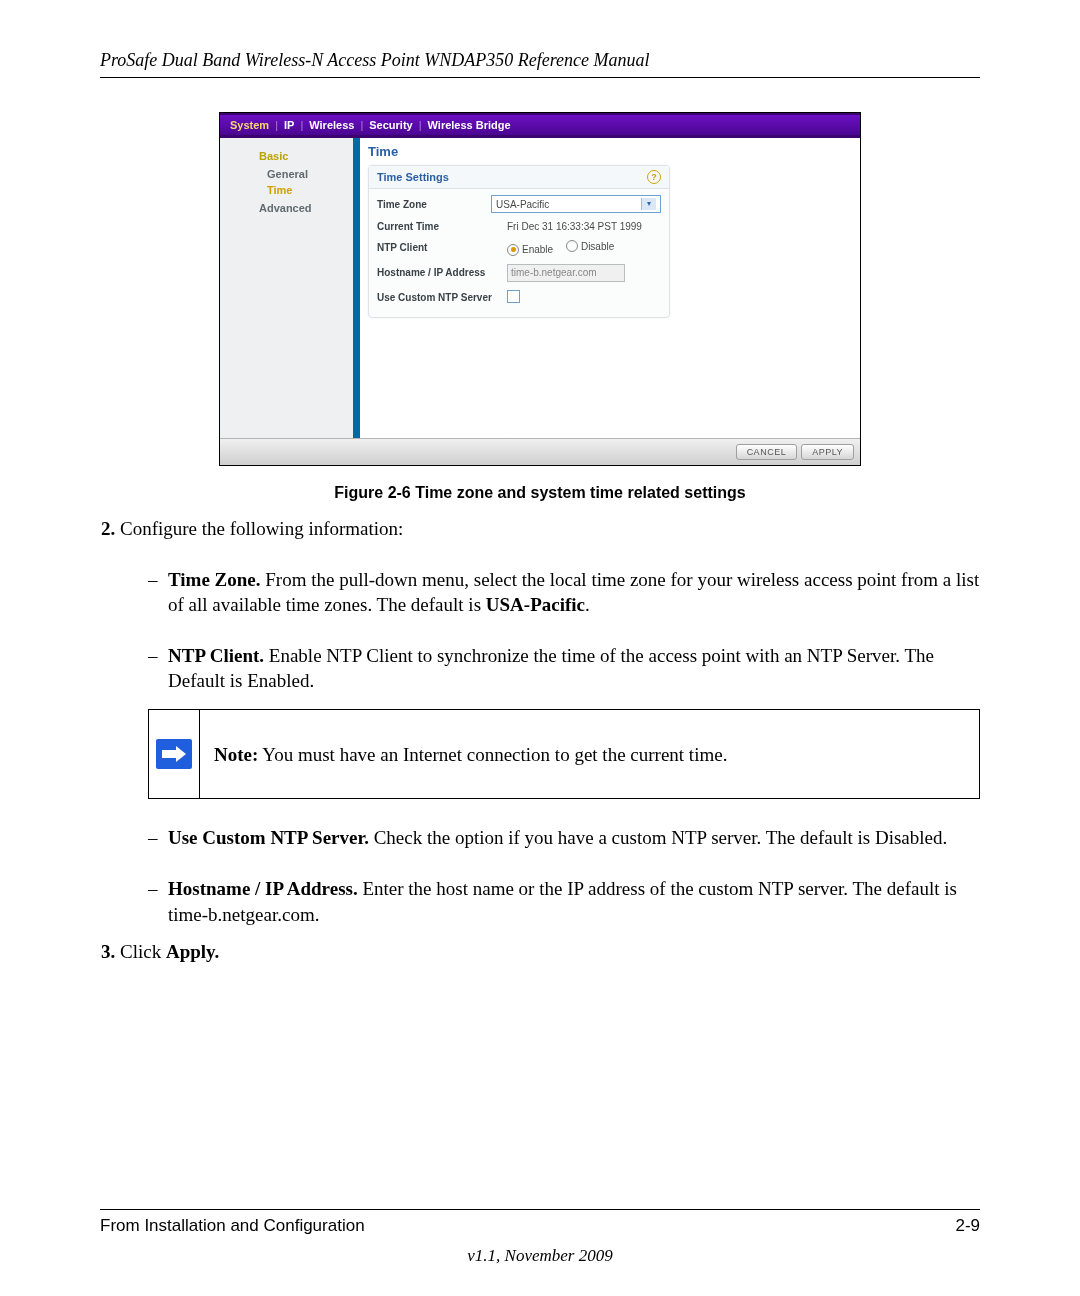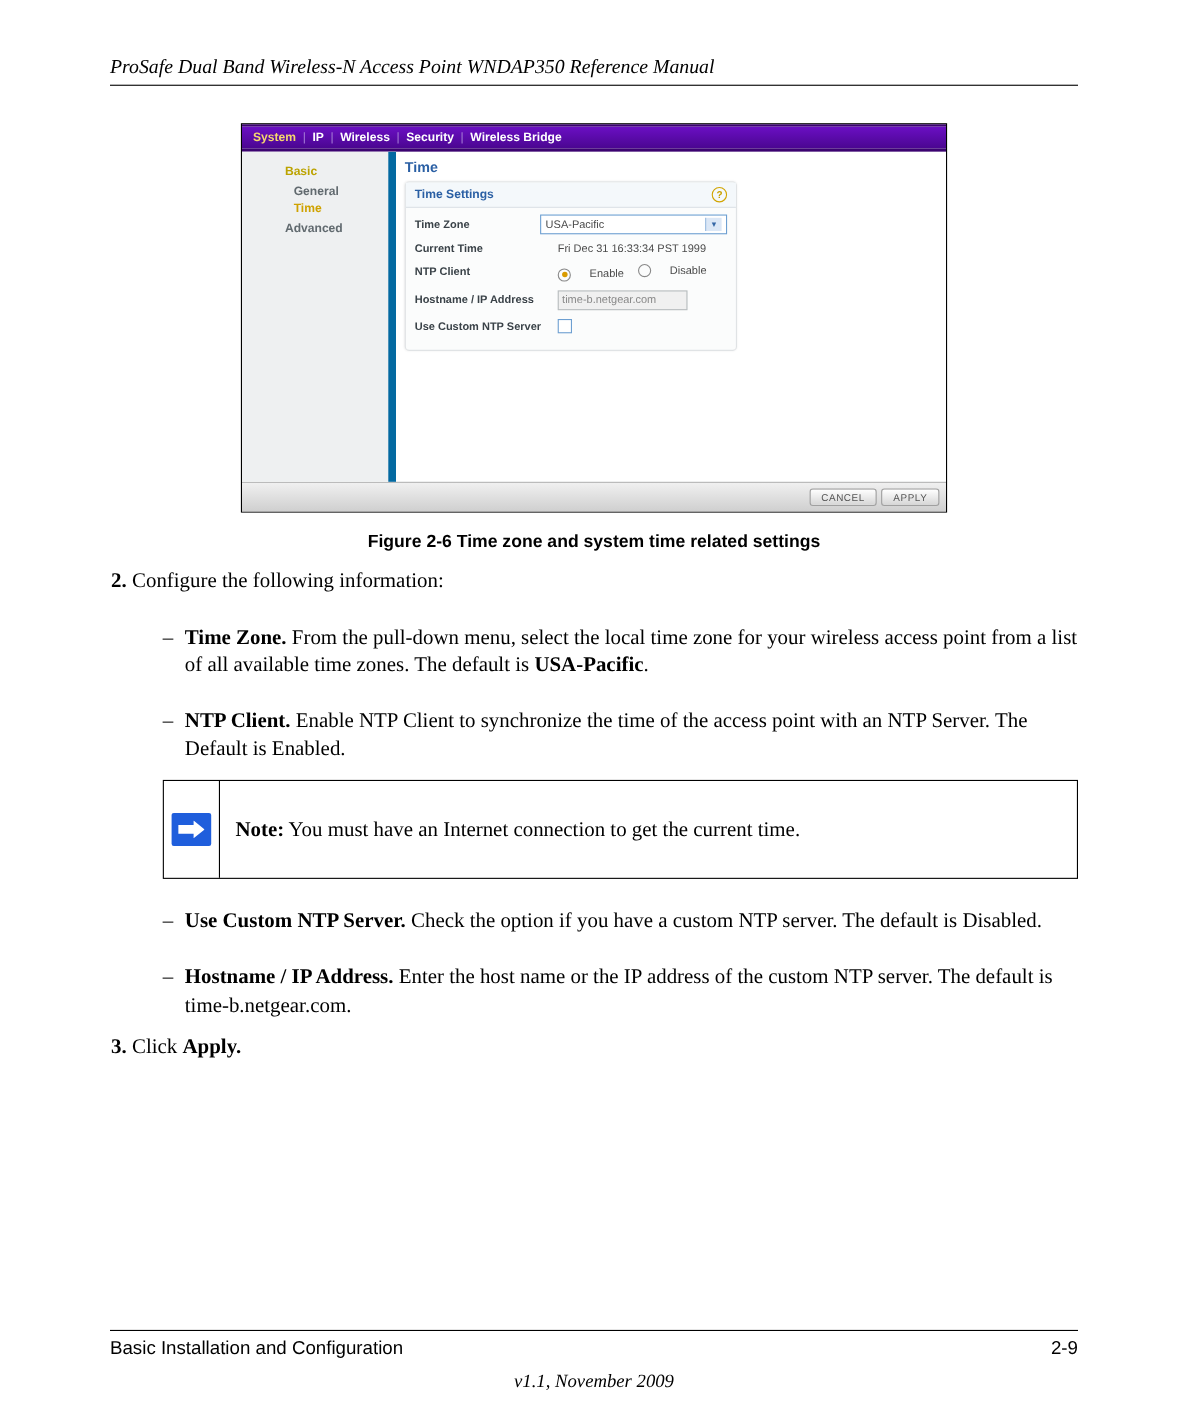--- a/index.html
+++ b/index.html
@@ -180,21 +180,21 @@
   .tz-arrow {
     width: 14px; height: 12px;
     background: #dbe7f6;
     border-left: 1px solid #9dbde0;
     text-align: center;
     color: #3467a6;
     font-size: 8px;
     line-height: 12px;
   }
   .radio {
-    display: inline-flex; align-items: center; gap: 17px; margin-right: 10px;
+    display: inline-flex; align-items: center; gap: 3px; margin-right: 10px;
   }
   .radio-dot {
     width: 10px; height: 10px;
     border: 1px solid #888;
     border-radius: 50%;
     display: inline-flex;
     align-items: center; justify-content: center;
   }
   .radio-dot.on::after {
     content: "";
@@ -425,18 +425,18 @@
       </ul>
     </li>
     <li>
       <span>Click </span><b>Apply.</b>
     </li>
   </ol>
 
   <div class="footer">
     <div class="foot-rule"></div>
     <div class="foot-row">
-      <span>Basic Installation and Configuration</span>
+      <span>From Installation and Configuration</span>
       <span>2-9</span>
     </div>
     <div class="foot-ver">v1.1, November 2009</div>
   </div>
 </div>
 
 </body></html>

